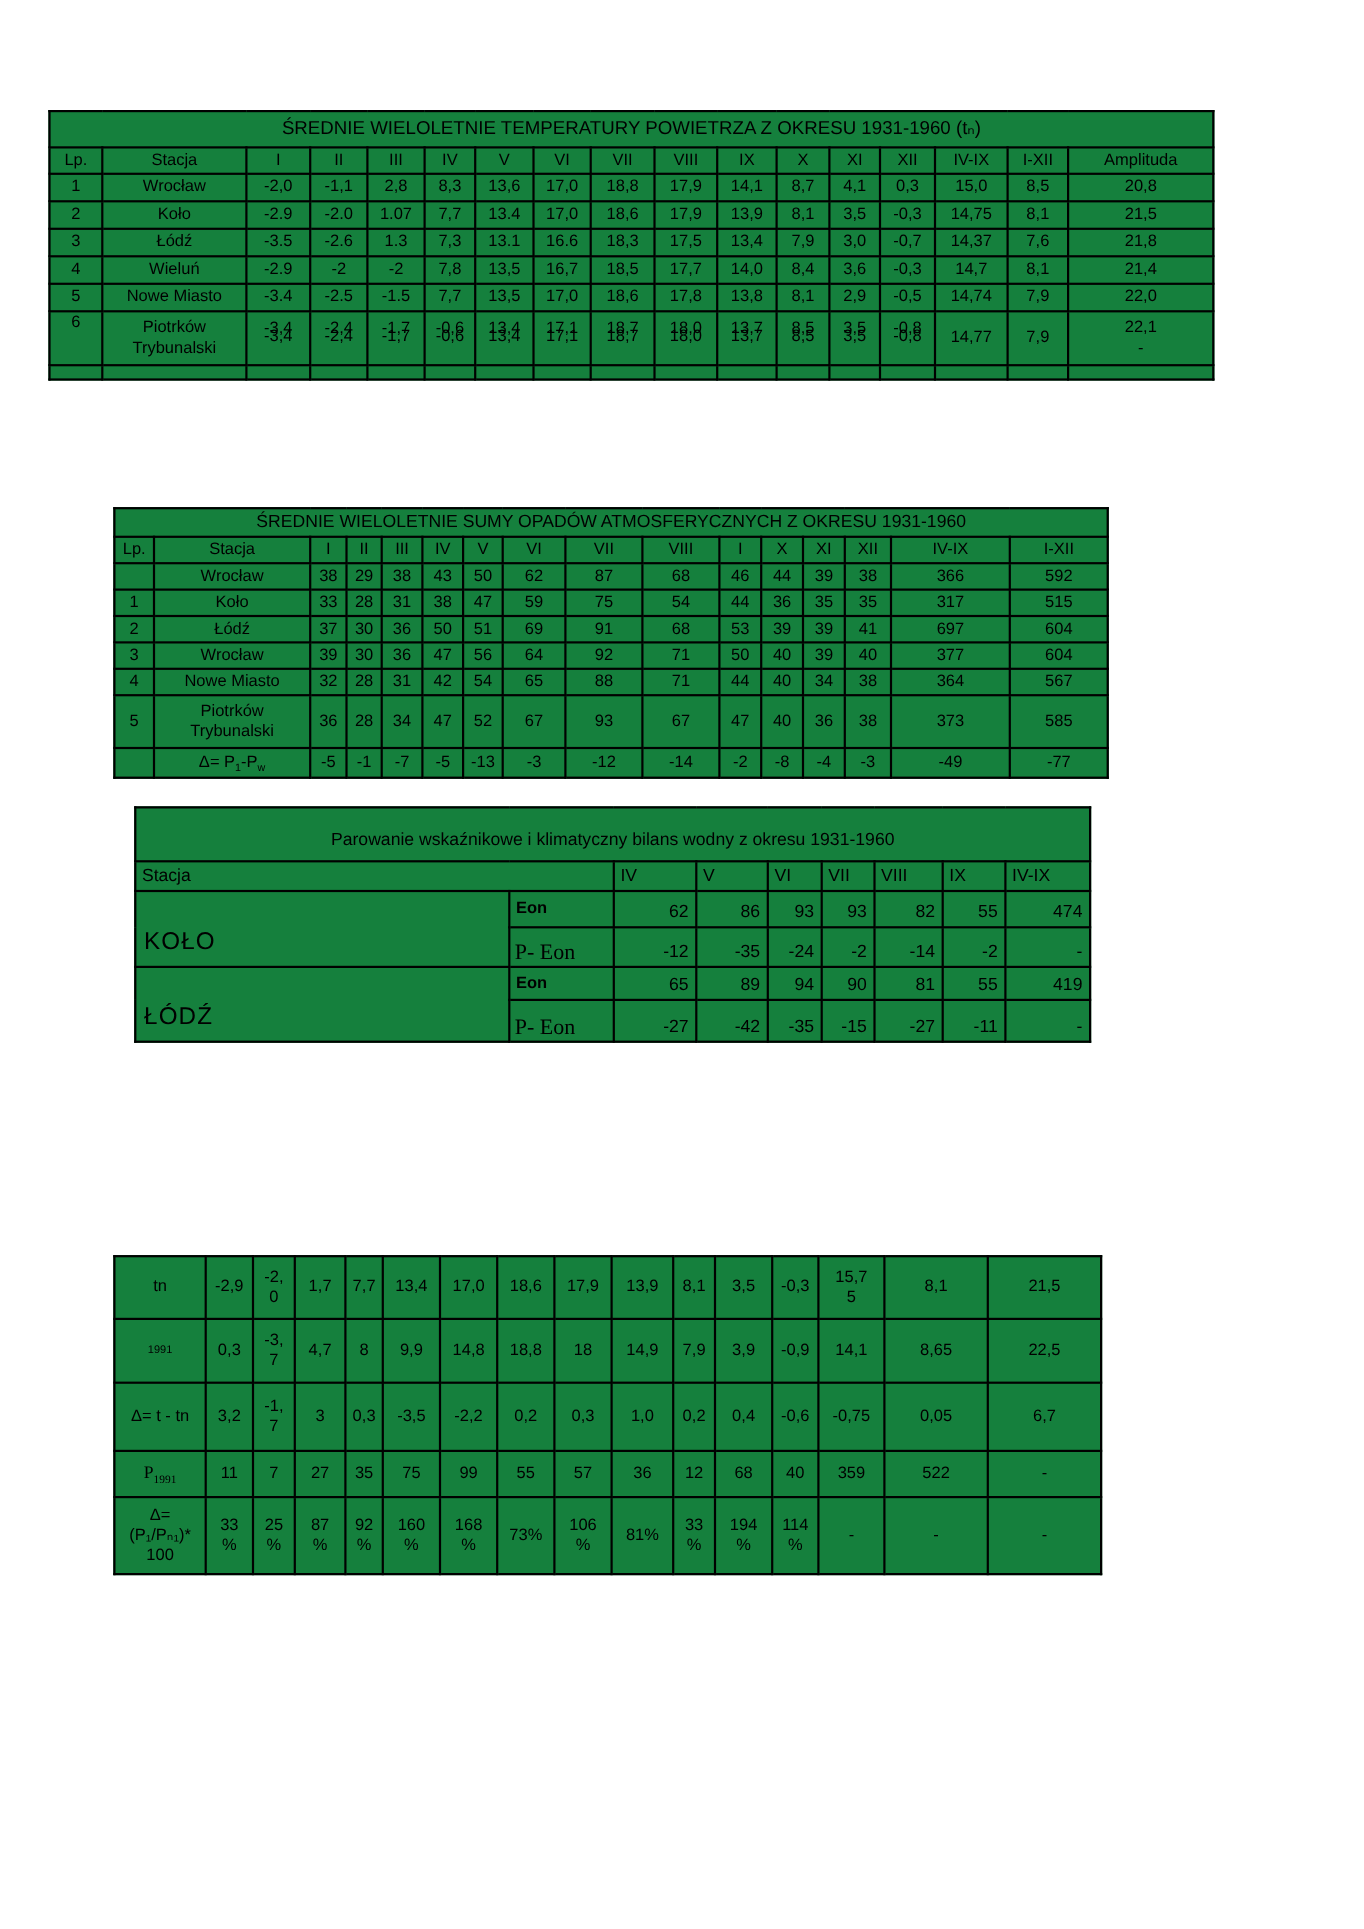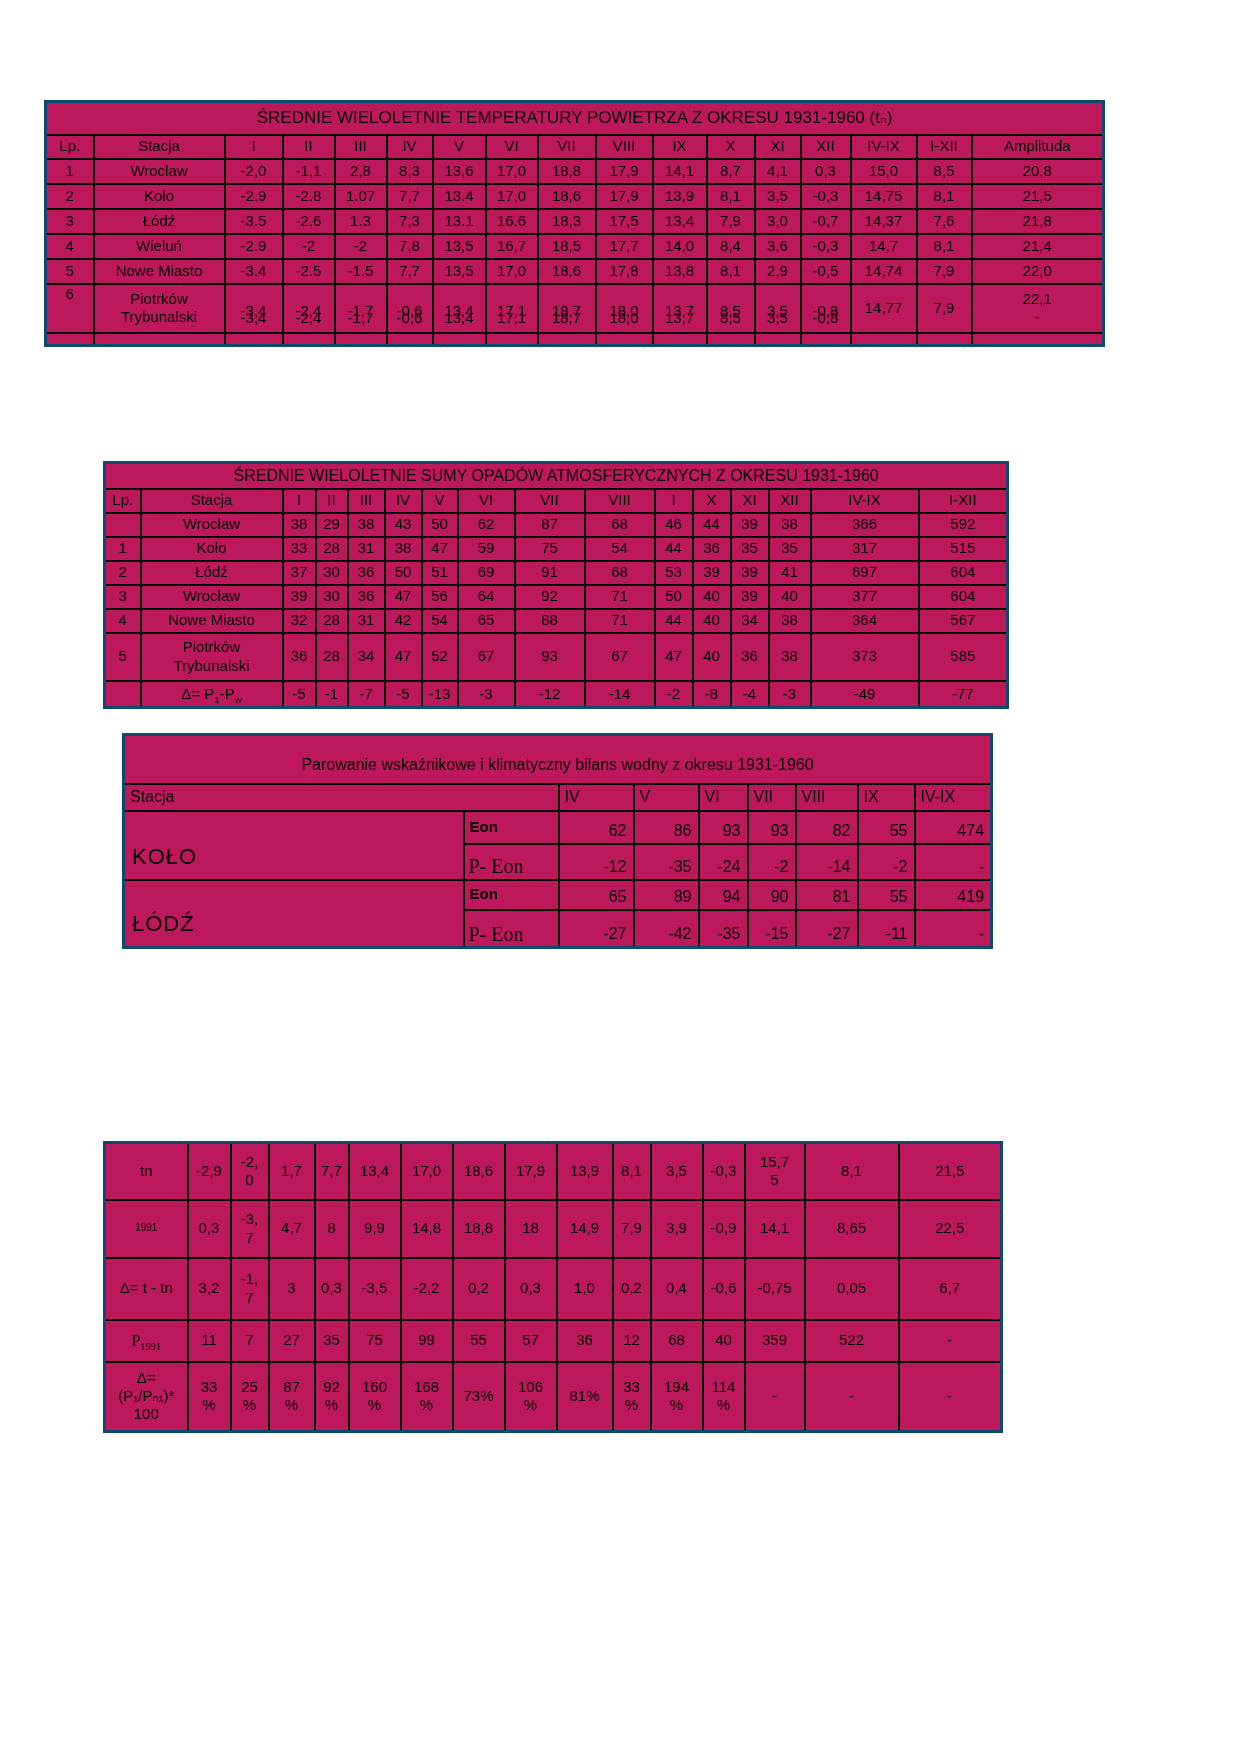--- a/index.html
+++ b/index.html
@@ -1,30 +1,30 @@
 <!DOCTYPE html>
 <html><head>
 <meta charset="utf-8">
 <style>
   *{box-sizing:border-box}
   html,body{margin:0;padding:0}
   body{width:1240px;height:1754px;background:#fff;color:#000;
        font-family:"Liberation Sans","DejaVu Sans",sans-serif}
   .page{position:relative;width:1240px;height:1754px;background:#fff;overflow:hidden}
-  table.t{position:absolute;border-collapse:collapse;table-layout:fixed;border:3px solid #0c4a6e;background:#be185d}
+  table.t{position:absolute;border-collapse:collapse;table-layout:fixed;border:1px solid #0c4a6e;background:#15803d}
   .t td{border:2px solid #000;text-align:center;vertical-align:middle;font-size:15px;
         line-height:1.22;padding:0 2px;overflow:hidden;white-space:pre-line}
   .t td.ttl{font-size:16px}
   #t1{left:44px;top:100px;width:1058px}
   #t1 td.ttl{font-size:17px}
   #t2{left:103px;top:461px;width:903px}
   #t3{left:122px;top:733px;width:868px}
   #t4{left:103px;top:1141px;width:897px}
   .vb{vertical-align:bottom}
-  td.g{vertical-align:bottom;text-shadow:0 -7px 0 #000;padding-bottom:4px}
+  td.g{vertical-align:bottom;text-shadow:0 -7px 0 #000;padding-bottom:16px}
   #t3 td.ttl{vertical-align:bottom;padding-bottom:8px}
   #t3 .hd td{text-align:left;padding-left:5px;font-size:16px}
   #t3 td.stn{text-align:left;vertical-align:bottom;font-size:22px;padding:0 0 8px 7px;letter-spacing:1px}
   #t3 td.lbl-eon{text-align:left;font-weight:bold;padding-left:5px;font-size:15px}
   #t3 td.lbl-peon{text-align:left;font-family:"Liberation Serif","DejaVu Serif",serif;
                   font-size:20px;vertical-align:bottom;padding-left:4px}
   #t3 td.num{text-align:right;vertical-align:bottom;padding:0 6px 2px 0;font-size:16px}
   #t4 td.small{font-size:10px}
   td.serif{font-family:"Liberation Serif","DejaVu Serif",serif;font-size:16px}
   sub{font-size:0.65em;line-height:0}
@@ -93,21 +93,21 @@
           <td>4,1</td>
           <td>0,3</td>
           <td>15,0</td>
           <td>8,5</td>
           <td>20,8</td>
     </tr>
     <tr style="height:25px">
       <td>2</td>
           <td>Koło</td>
           <td>-2.9</td>
-          <td>-2.8</td>
+          <td>-2.0</td>
           <td>1.07</td>
           <td>7,7</td>
           <td>13.4</td>
           <td>17,0</td>
           <td>18,6</td>
           <td>17,9</td>
           <td>13,9</td>
           <td>8,1</td>
           <td>3,5</td>
           <td>-0,3</td>

